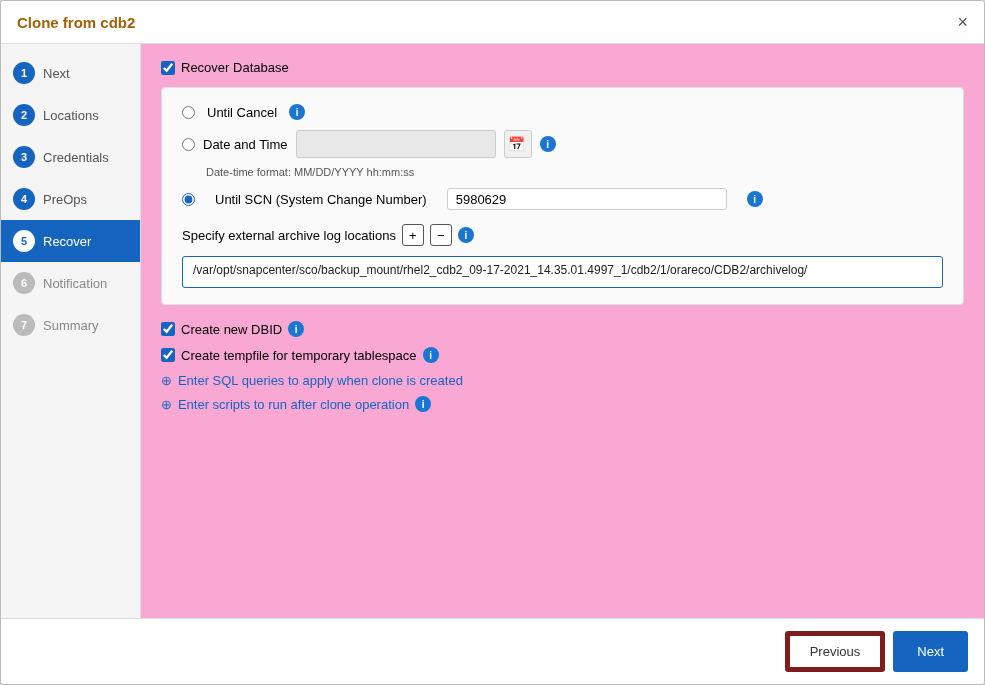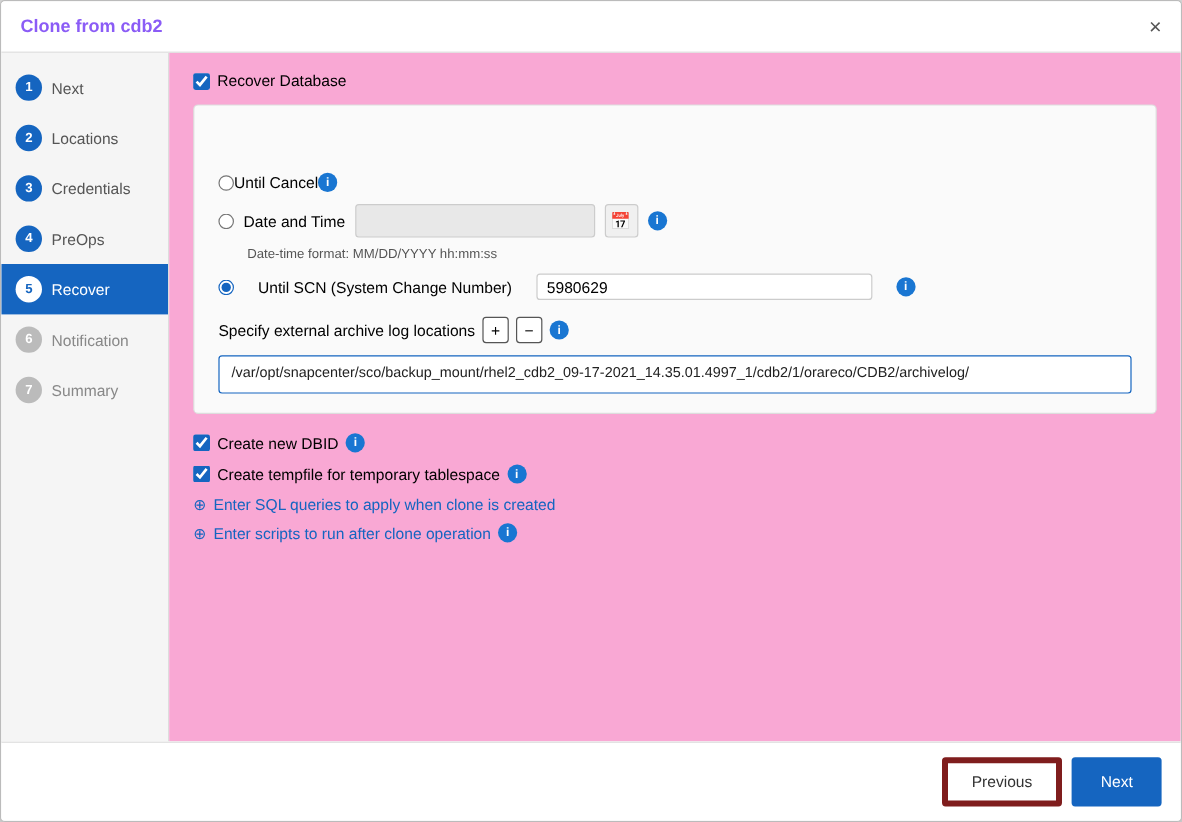--- a/index.html
+++ b/index.html
@@ -27,21 +27,21 @@
       background: #fff;
       padding: 12px 16px;
       border-bottom: 1px solid #ddd;
       display: flex;
       justify-content: space-between;
       align-items: center;
     }
     .dialog-title {
       font-size: 15px;
       font-weight: 600;
-      color: #8b5cf6;
+      color: #a16207;
     }
     .close-btn {
       background: none;
       border: none;
       font-size: 18px;
       cursor: pointer;
       color: #555;
       line-height: 1;
     }
     .dialog-body {
@@ -121,23 +121,22 @@
     .recovery-panel {
       border: 1px solid #ddd;
       border-radius: 4px;
       padding: 16px 20px;
       background: #fafafa;
       margin-bottom: 16px;
     }
     .radio-row {
       display: flex;
       align-items: center;
-      gap: 0;
+      gap: 12px;
       margin-bottom: 10px;
-      margin-top: 40px;
     }
     .radio-row label {
       font-size: 13px;
     }
     .info-icon {
       display: inline-flex;
       align-items: center;
       justify-content: center;
       width: 16px;
       height: 16px;

